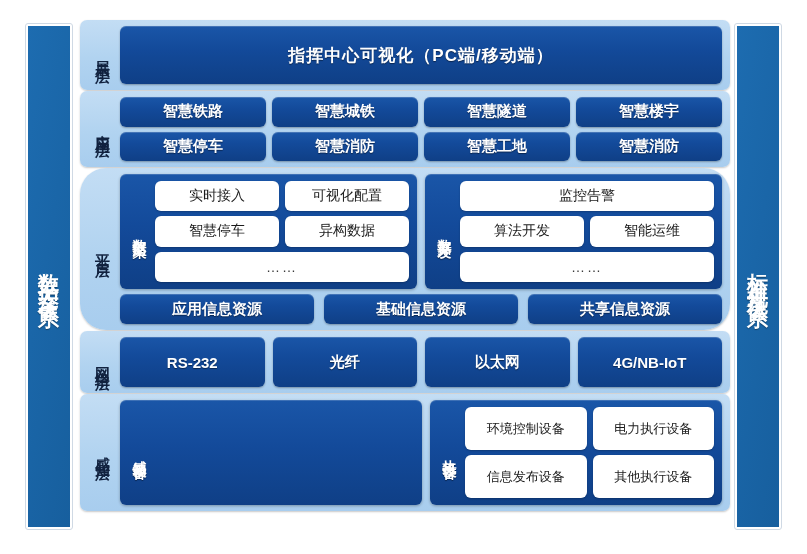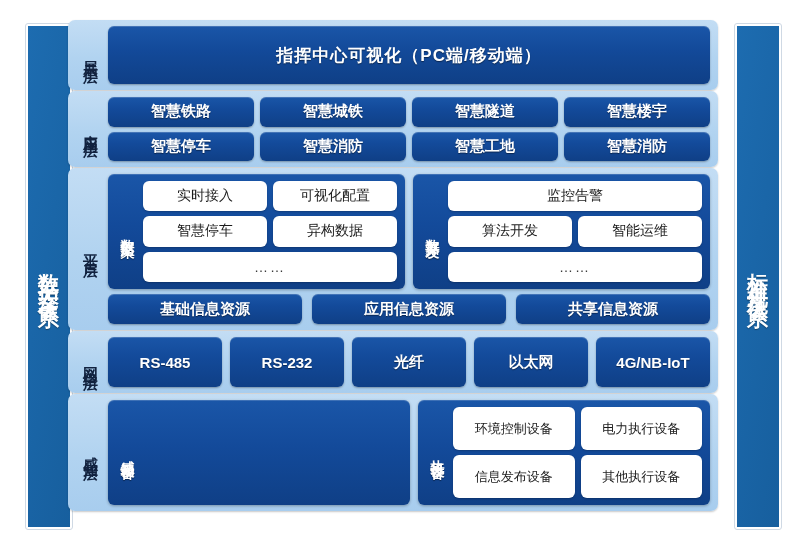--- a/index.html
+++ b/index.html
@@ -46,21 +46,21 @@
     font-size: 21px;
     font-weight: bold;
     letter-spacing: 7px;
     line-height: 1;
     text-shadow: 0 1px 1px rgba(0,0,0,0.35);
   }
 
   
   #stack {
     position: absolute;
-    left: 68px;
+    left: 80px;
     top: 20px;
     width: 650px;
     height: 513px;
     display: flex;
     flex-direction: column;
     gap: 1px;
   }
 
   .layer {
     background: linear-gradient(180deg, #c3ddf4 0%, #b1d3f0 55%, #a8cdee 100%);
@@ -136,21 +136,21 @@
   
   .layer-app { height: 76px; }
   .app-row {
     flex: 1 1 0;
     display: flex;
     gap: 6px;
   }
   .app-row .navy { flex: 1 1 0; font-family: Liberation Serif, serif; }
 
   
-  .layer-platform { height: 162px; }
+  .layer-platform { height: 162px; border-radius: 26px; }
   .platform-top {
     flex: 1 1 auto;
     display: flex;
     gap: 8px;
     min-height: 0;
   }
   .module {
     flex: 1 1 0;
     display: flex;
     border-radius: 6px;
@@ -308,35 +308,34 @@
               </div>
               <div class="grid-row">
                 <div class="white-pill ellipsis-pill">……</div>
               </div>
             </div>
           </div>
 
         </div>
 
         <div class="platform-resources">
+          <div class="navy">应用信息资源</div>
           <div class="navy">基础信息资源</div>
-          <div class="navy">应用信息资源</div>
           <div class="navy">共享信息资源</div>
         </div>
 
       </div>
     </div>
 
     <div class="layer layer-network">
       <div class="layer-label">
         <span>网络层</span>
       </div>
       <div class="layer-body">
         <div class="net-row">
-          <div class="navy">RS-485</div>
           <div class="navy">RS-232</div>
           <div class="navy">光纤</div>
           <div class="navy">以太网</div>
           <div class="navy">4G/NB-IoT</div>
         </div>
       </div>
     </div>
 
     <div class="layer layer-sense">
       <div class="layer-label">

